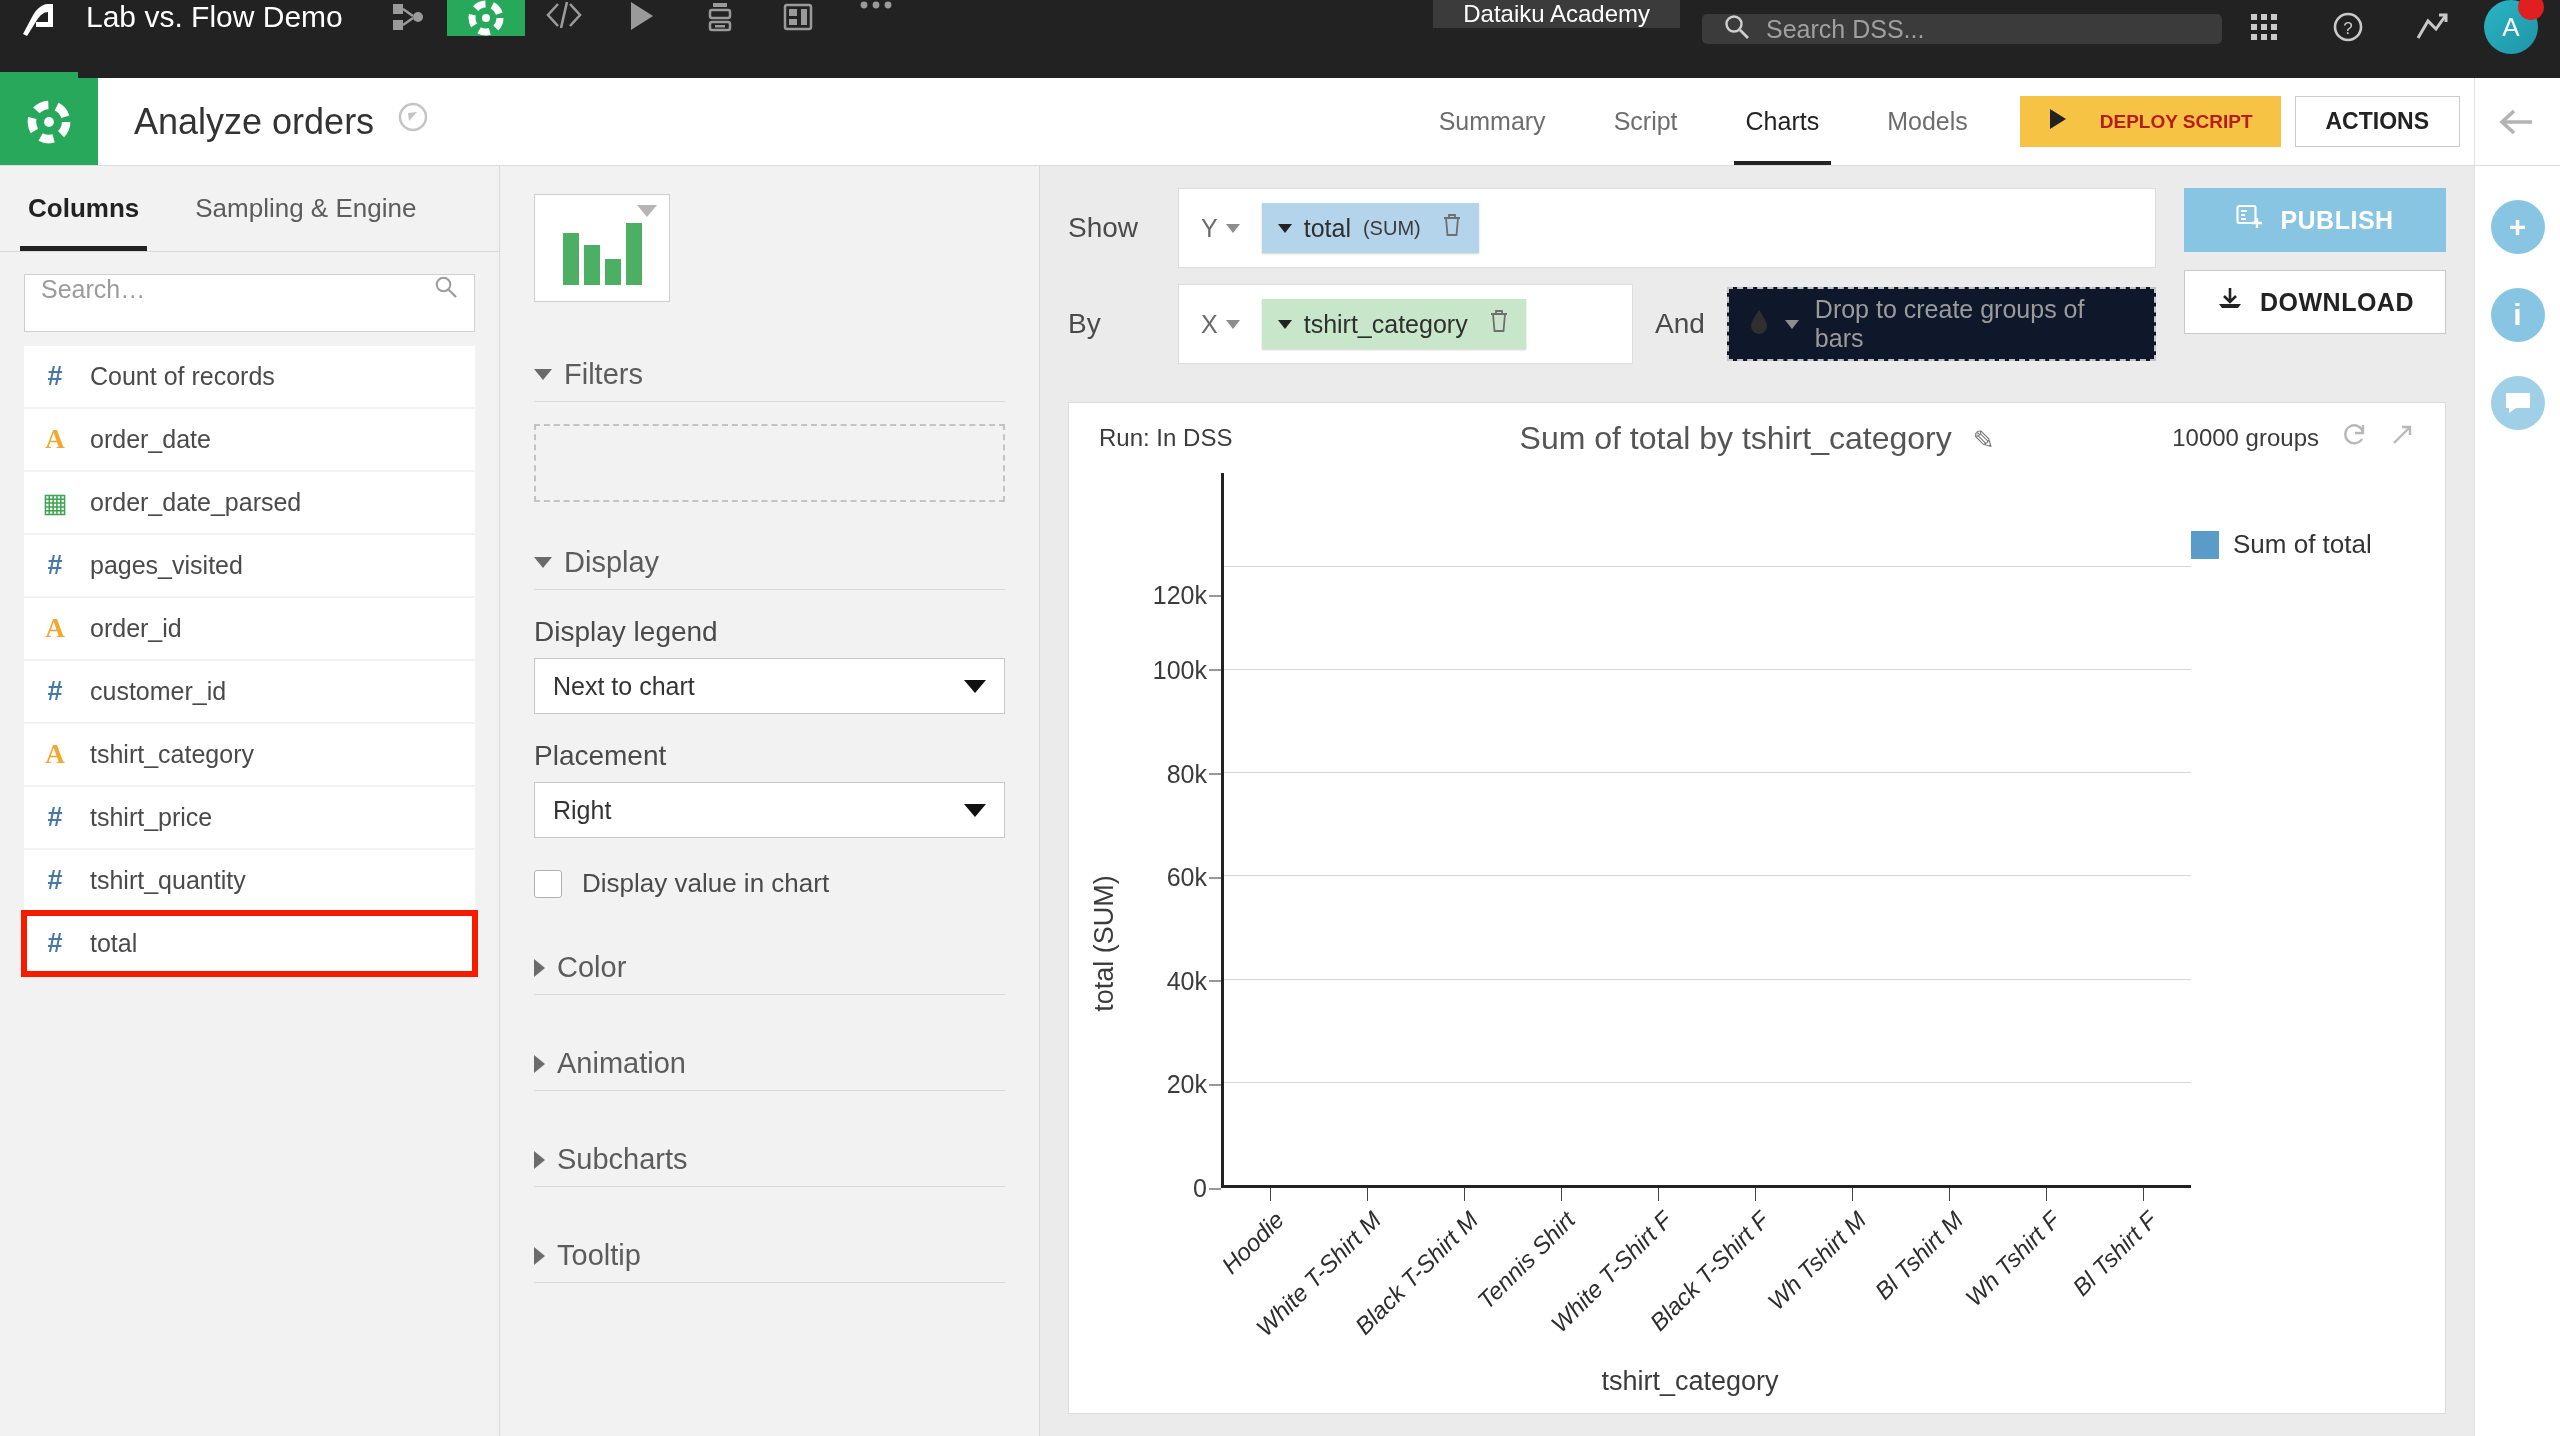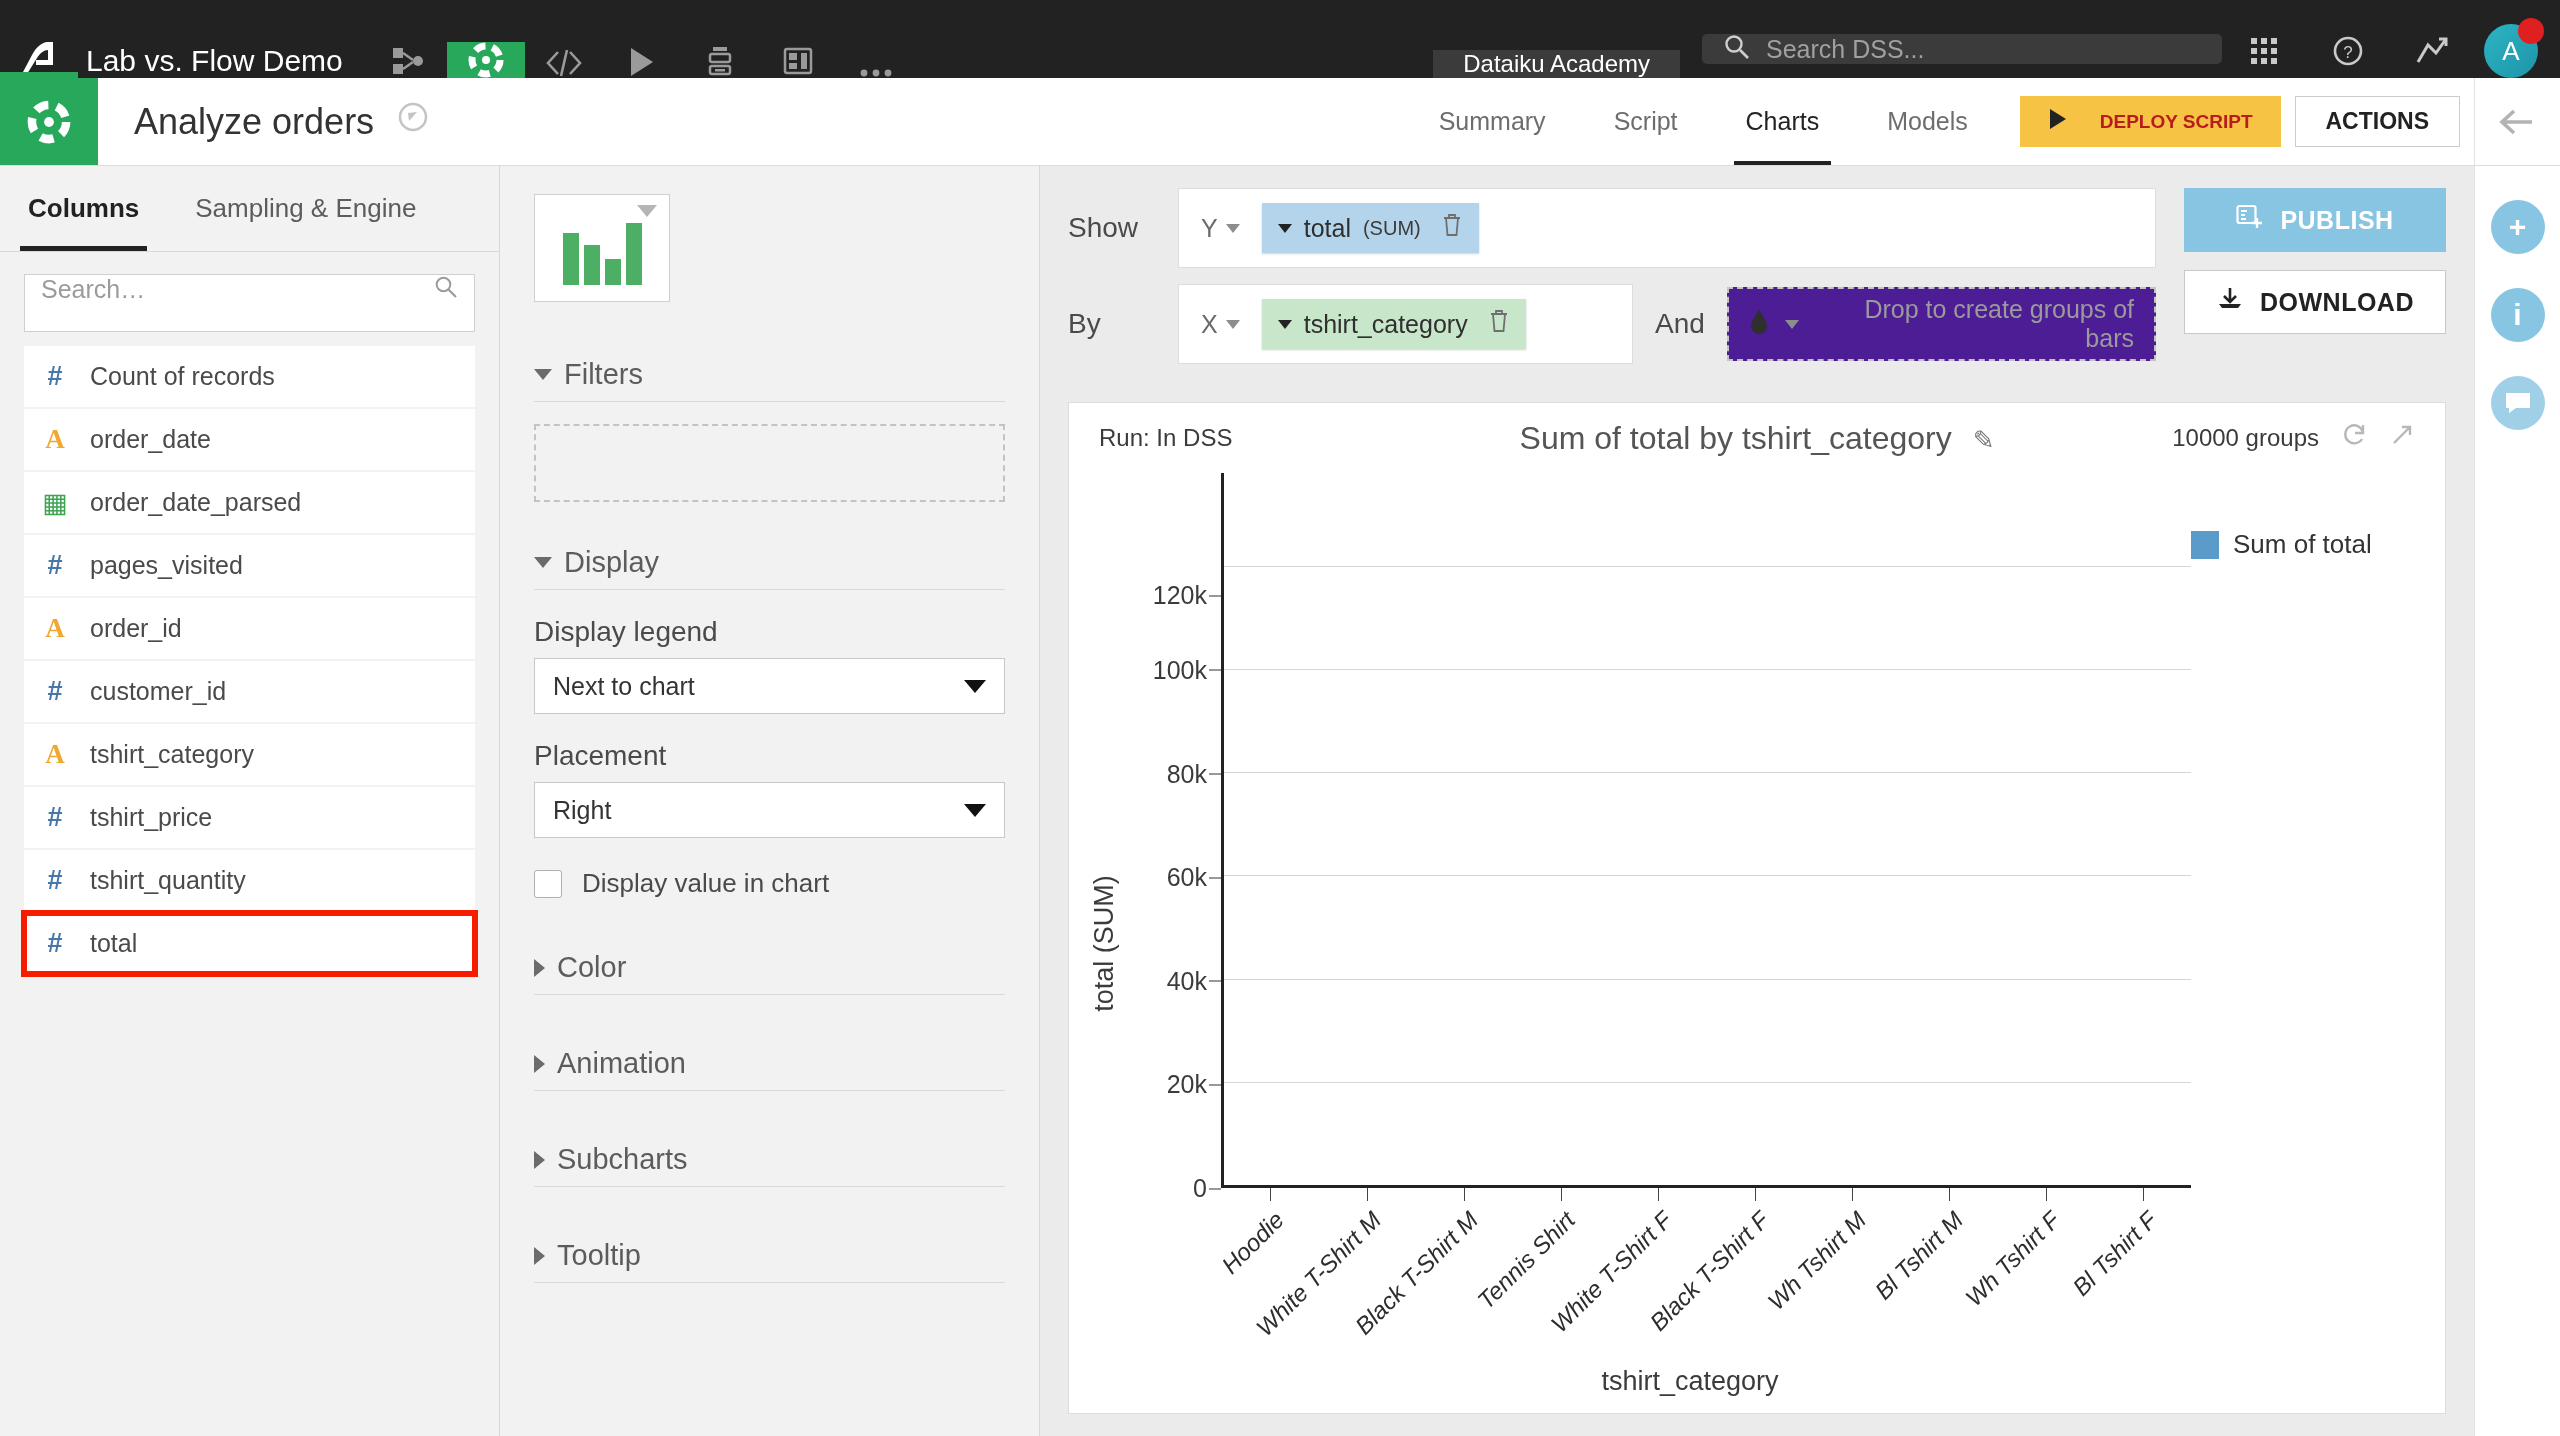--- a/index.html
+++ b/index.html
@@ -6,21 +6,21 @@
   html, body {
     width: 2560px; height: 1436px;
     font-family: "Liberation Sans", sans-serif;
     background: #ffffff;
     overflow: hidden;
   }
 
   
   .topbar {
     height: 78px; background: #222222;
-    display: flex; align-items: flex-end;
+    display: flex; align-items: flex-start;
     position: relative;
   }
   .tb-logo {
     width: 78px; display: flex; align-items: center; justify-content: center;
   }
   .tb-project-name {
     display: flex; align-items: center;
     color: #ffffff; font-size: 30px; padding: 0 26px 0 8px;
     white-space: nowrap;
   }
@@ -239,24 +239,23 @@
     display: flex; align-items: center; gap: 12px;
     padding: 10px 16px; font-size: 25px; color: #2f2f2f;
     box-shadow: 0 1px 2px rgba(0,0,0,0.18);
   }
   .pill-y { background: #b4d4ec; }
   .pill-x { background: #c8e6c9; }
   .pill .agg { font-size: 20px; color: #3b3b3b; }
   .trash { color: #6f6f6f; font-size: 24px; margin-left: 8px; }
   .and-label { font-size: 28px; color: #4a4a4a; padding: 0 22px; }
   .group-drop {
-    flex: 1; border: 2px dashed #c3c3c3; background: #4c1d95;
+    flex: 1; border: 2px dashed #c3c3c3; background: #0f172a;
     display: flex; align-items: center; gap: 16px; padding: 0 20px;
     min-height: 74px;
-    text-align: right;
   }
   .group-ph { color: #9b9b9b; font-size: 25px; }
   .dr-right { width: 290px; padding-left: 28px; }
   .btn-publish {
     height: 64px; background: #87c5e2; color: #ffffff;
     display: flex; align-items: center; justify-content: center; gap: 16px;
     font-size: 25px; font-weight: bold; letter-spacing: 0.5px;
   }
   .btn-download {
     height: 64px; background: #ffffff; border: 1px solid #c9c9c9;

